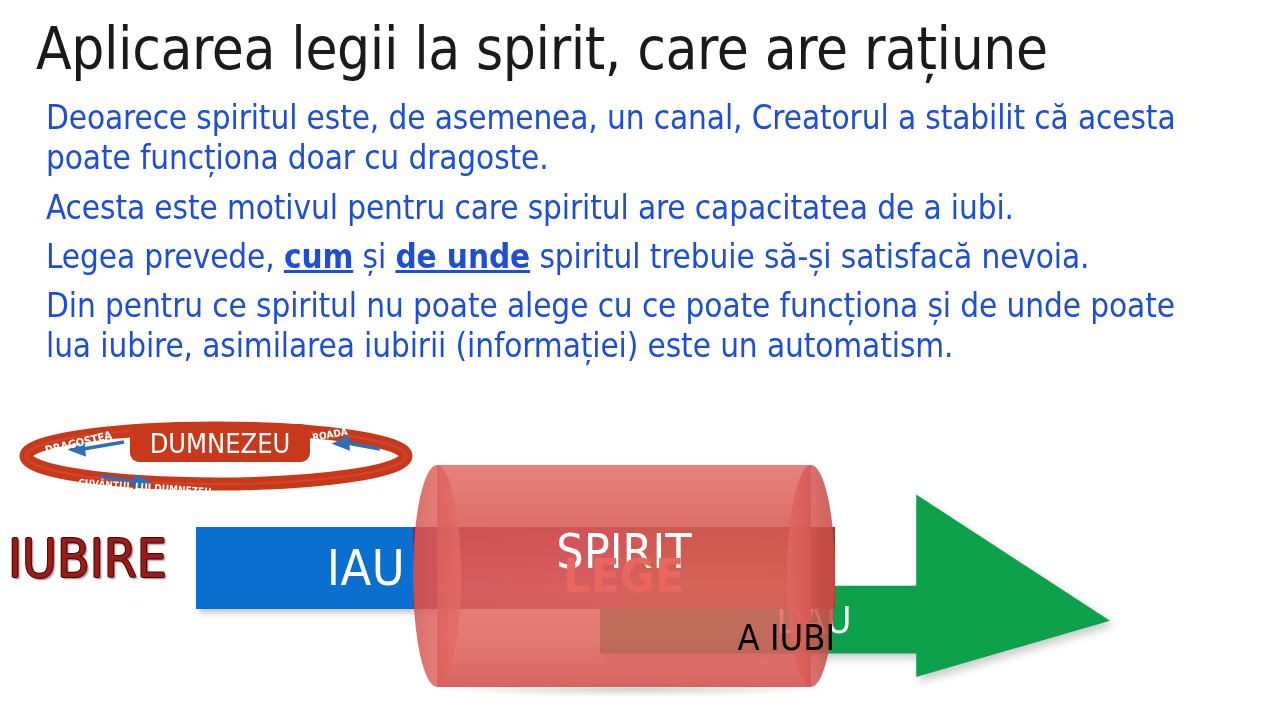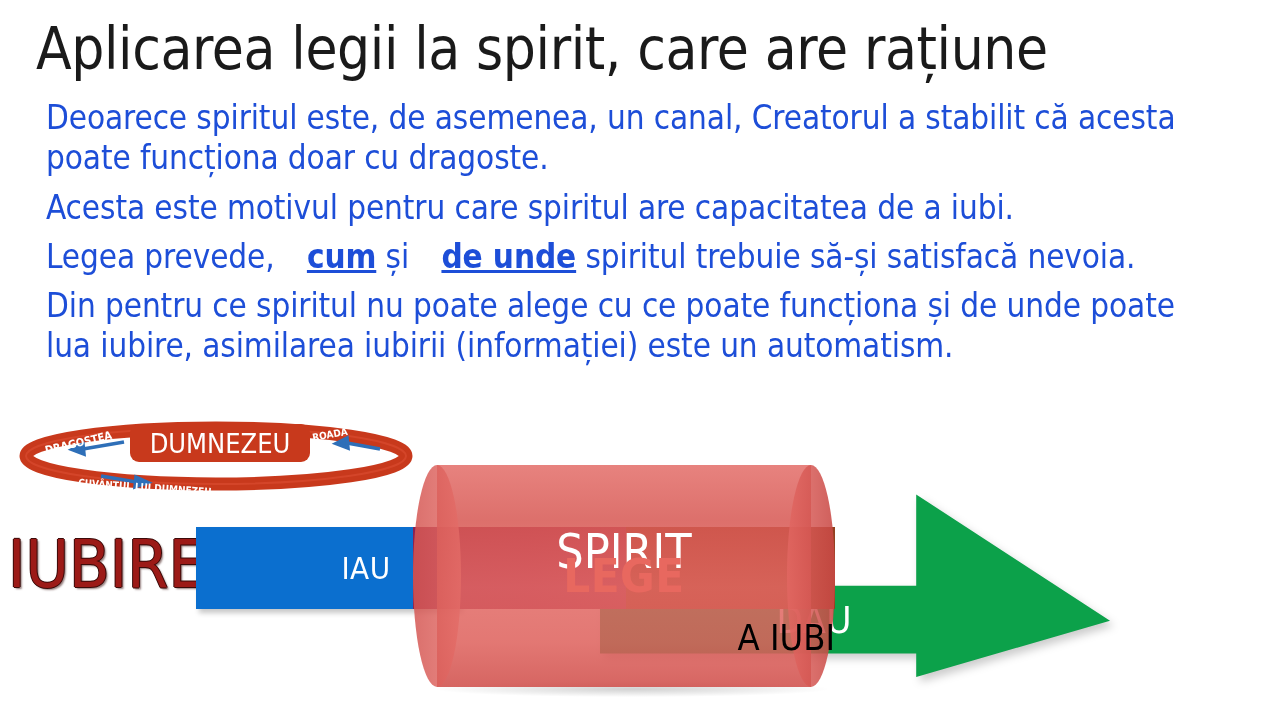--- a/index.html
+++ b/index.html
@@ -47,21 +47,20 @@
     font-weight: 400;
     font-stretch: condensed;
     margin-bottom: 9px;
     letter-spacing: -0.1px;
   }
 
   .para .emph {
     font-weight: 700;
     text-decoration: underline;
     text-underline-offset: 2px;
-    margin-left: 23px;
   }
 
   
   #diagram {
     position: absolute;
     left: 0;
     top: 410px;
     width: 1280px;
     height: 310px;
   }
@@ -80,21 +79,21 @@
     font-family: "DejaVu Sans Condensed", "Liberation Sans Narrow", "Liberation Sans", sans-serif;
     fill: #ffffff;
     font-weight: 700;
   }
 
   
   #iubire-label {
     position: absolute;
     left: 8px;
     top: 122px;
-    font-size: 66px;
+    font-size: 53px;
     font-weight: 400;
     color: #9C1A17;
     letter-spacing: 0px;
     font-stretch: condensed;
     text-shadow:
        1px 0 0 #3b0b0a,
       -1px 0 0 #3b0b0a,
        0 1px 0 #3b0b0a,
        0 -1px 0 #3b0b0a,
        2px 2px 2px rgba(60,20,18,0.55);
@@ -111,21 +110,21 @@
     background: #0B6FCF;
     box-shadow: 3px 4px 5px rgba(0,0,0,0.22);
   }
   #iau-block .blk-text {
     position: absolute;
     left: 0; right: 0;
     top: 50%;
     transform: translateY(-50%);
     text-align: center;
     color: #ffffff;
-    font-size: 31px;
+    font-size: 50px;
     font-weight: 400;
     font-stretch: condensed;
     letter-spacing: 0.5px;
     padding-left: 76px;
   }
 
   
   #dau-arrow {
     position: absolute;
     left: 600px;

